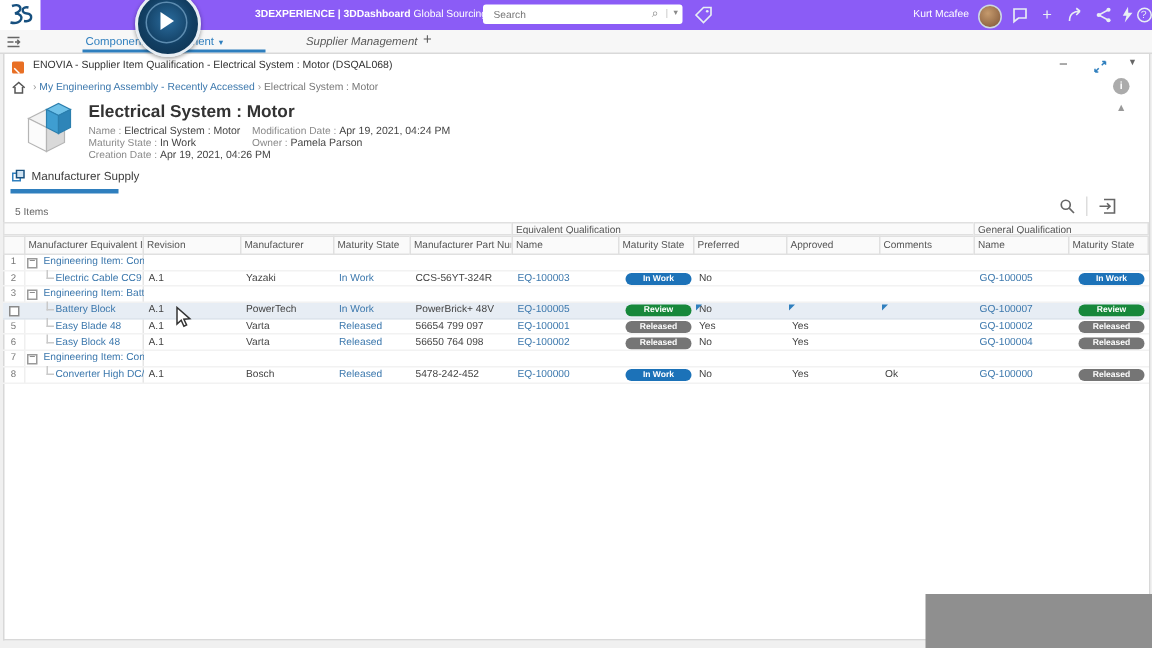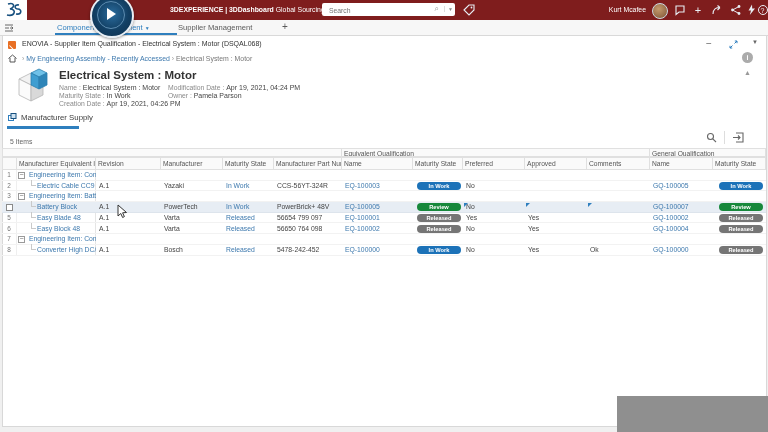--- a/index.html
+++ b/index.html
@@ -1,20 +1,20 @@
 <!DOCTYPE html>
 <html><head>
 <meta charset="utf-8">
 <style>
   html,body{margin:0;padding:0;}
   body{width:768px;height:432px;position:relative;overflow:hidden;background:#f0f0f0;
        font-family:"Liberation Sans","DejaVu Sans",sans-serif;-webkit-font-smoothing:antialiased;}
   .abs{position:absolute;}
   
-  #topbar{left:0;top:0;width:768px;height:20px;background:#7f1d1d;}
+  #topbar{left:0;top:0;width:768px;height:20px;background:#8b5cf6;}
   #logo-sq{left:0;top:0;width:27px;height:20px;background:#fff;}
   #compass{left:90px;top:-6px;width:40px;height:40px;border-radius:50%;
            background:radial-gradient(circle at 50% 45%,#2a6b9c 0%,#123f63 55%,#0d2f4c 100%);
            border:2px solid #e8eef4;box-shadow:0 1px 3px rgba(0,0,0,.4);z-index:40;}
   #compass .ring{position:absolute;left:5px;top:5px;width:26px;height:26px;border-radius:50%;border:1px solid #5d8cb0;}
   #compass .play{position:absolute;left:15px;top:12px;width:0;height:0;border-left:9px solid #fff;
                  border-top:6px solid transparent;border-bottom:6px solid transparent;}
   .tb-txt{color:#fff;font-size:6.9px;line-height:20px;white-space:nowrap;}
   #search-box{left:322px;top:3px;width:133px;height:13px;background:#fff;border-radius:2px;}
   #search-box input{position:absolute;left:5px;top:0;width:95px;height:13px;border:0;outline:none;
@@ -111,21 +111,21 @@
 </div>
 
 <div id="tabrow" class="abs">
   <svg class="abs" style="left:4px;top:3px;" width="10" height="10" viewBox="0 0 10 10">
     <path d="M1 2 H9 M1 5 H5 M1 8 H9 M6 5 H9 M7.5 3.5 L9 5 L7.5 6.5" stroke="#666" stroke-width="1" fill="none"></path>
   </svg>
   <div class="abs tab" style="left:57px;top:0;color:#2f7fbe;">
     <span>Component Management</span>
     <span style="font-size:5px;">▼</span>
   </div>
-  <div class="abs tab" style="left:178px;top:0;color:#5a5a5a;">Supplier Management</div>
+  <div class="abs tab" style="left:204px;top:0;color:#5a5a5a;font-style:italic;">Supplier Management</div>
   <div class="abs tab" style="left:282px;top:-1px;color:#5a5a5a;font-size:10px;">+</div>
 </div>
 <div id="tab-underline" class="abs"></div>
 
 <div id="window" class="abs"></div>
 
 <div id="enovia-ic" class="abs"></div>
 <div class="abs t7" style="left:22px;top:39.5px;color:#333;">ENOVIA - Supplier Item Qualification - Electrical System : Motor (DSQAL068)</div>
 <div class="abs" style="left:706px;top:38px;color:#666;font-size:10px;">−</div>
 <svg class="abs" style="left:729px;top:40px;" width="9" height="9" viewBox="0 0 9 9">

